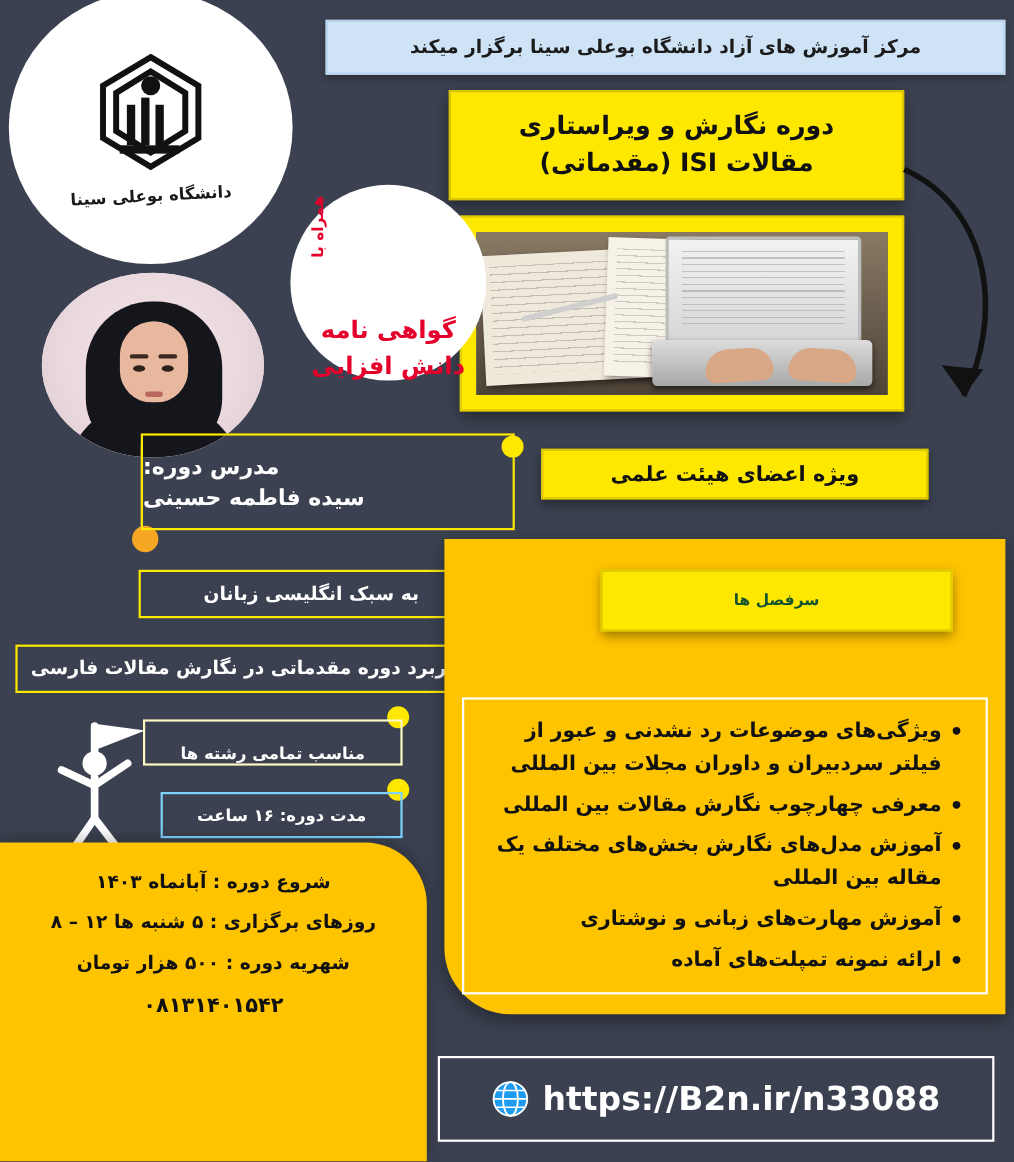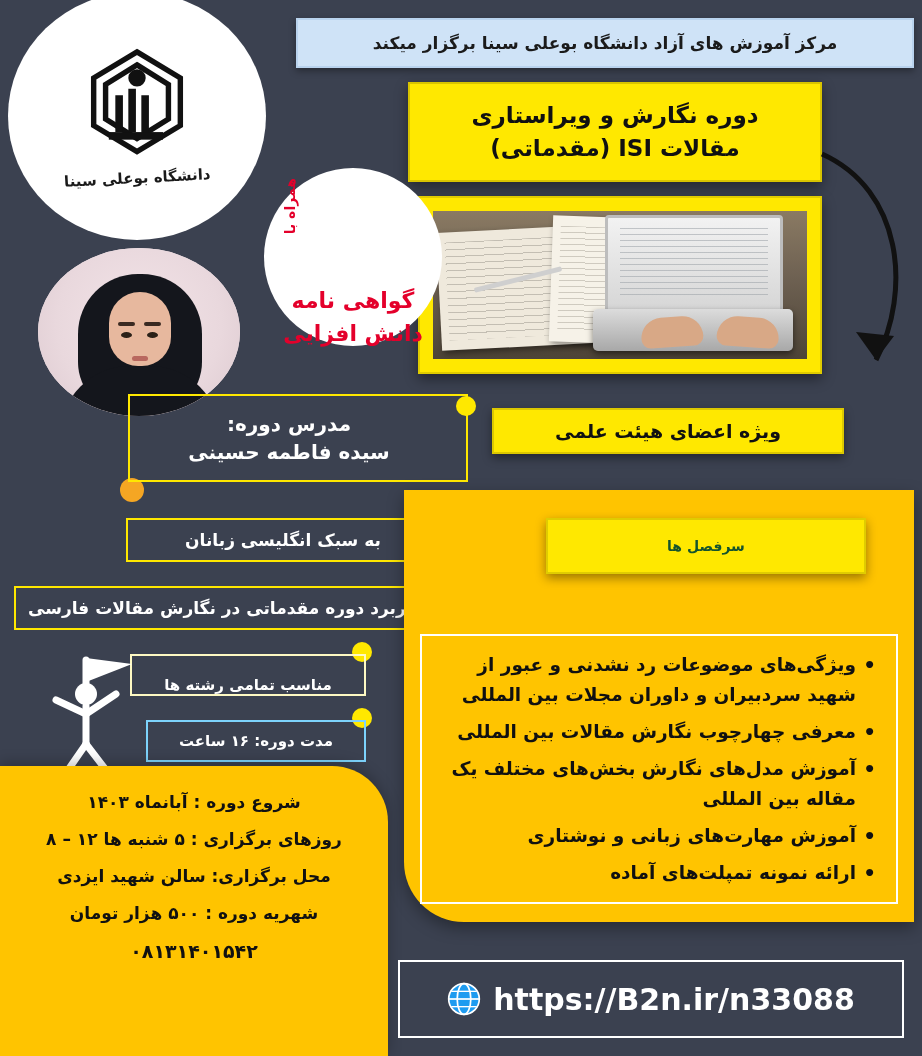--- a/index.html
+++ b/index.html
@@ -140,21 +140,21 @@
   .special-badge span{font-size:19px;font-weight:bold;color:#111;}
 
   
   .dot{position:absolute;width:20px;height:20px;border-radius:50%;background:#ffe800;}
   .dot.orange{background:#f5a623;width:24px;height:24px;}
   .tl-line{position:absolute;background:#ffe800;}
 
   .teacher-box{
     position:absolute;left:128px;top:394px;width:340px;height:88px;
     border:2px solid #ffe800;background:transparent;
-    display:flex;flex-direction:column;align-items:center;justify-content:center;
+    display:flex;flex-direction:column;align-items:flex-end;justify-content:center;
     padding-right:18px;box-sizing:border-box;gap:4px;
   }
   .teacher-box .t1{font-size:20px;font-weight:bold;color:#ffffff;}
   .teacher-box .t2{font-size:20px;font-weight:bold;color:#ffffff;}
 
   .style-box{
     position:absolute;left:126px;top:518px;width:310px;height:40px;
     border:2px solid #ffe800;display:flex;align-items:center;justify-content:center;
   }
   .style-box span{font-size:17px;font-weight:bold;color:#ffffff;}
@@ -340,37 +340,36 @@
       <line x1="58" y1="66" x2="88" y2="46"></line>
       <line x1="58" y1="12" x2="58" y2="50"></line>
     </g>
     <circle cx="58" cy="46" r="11" fill="#ffffff"></circle>
     <path d="M58 10 L104 16 L58 34 Z" fill="#ffffff"></path>
   </svg>
 
   <div class="syll-panel">
     <div class="syll-inner">
       <ul class="syll-list">
-        <li>ویژگی‌های موضوعات رد نشدنی و عبور از شهید سردبیران و داوران مجلات بین المللی</li>
+        <li>ویژگی‌های موضوعات رد نشدنی و عبور از فیلتر سردبیران و داوران مجلات بین المللی</li>
         <li>معرفی چهارچوب نگارش مقالات بین المللی</li>
         <li>آموزش مدل‌های نگارش بخش‌های مختلف یک مقاله بین المللی</li>
         <li>آموزش مهارت‌های زبانی و نوشتاری</li>
         <li>ارائه نمونه تمپلت‌های آماده</li>
       </ul>
     </div>
   </div>
 
   <div class="syll-head">
     <span>سرفصل ها</span>
   </div>
 
   <div class="info-card">
     <div class="row">شروع دوره : آبانماه ۱۴۰۳</div>
     <div class="row">روزهای برگزاری : ۵ شنبه ها ۱۲ – ۸</div>
-    <div class="row">محل برگزاری: سالن شهید ایزدی</div>
     <div class="row">شهریه دوره : ۵۰۰ هزار تومان</div>
     <div class="phone">۰۸۱۳۱۴۰۱۵۴۲</div>
   </div>
 
   <div class="link-bar">
     <svg class="globe" viewBox="0 0 40 40">
       <circle cx="20" cy="20" r="18" fill="#1d9bf0"></circle>
       <circle cx="20" cy="20" r="18" fill="none" stroke="#ffffff" stroke-width="2"></circle>
       <ellipse cx="20" cy="20" rx="8" ry="18" fill="none" stroke="#ffffff" stroke-width="2"></ellipse>
       <line x1="2" y1="20" x2="38" y2="20" stroke="#ffffff" stroke-width="2"></line>

